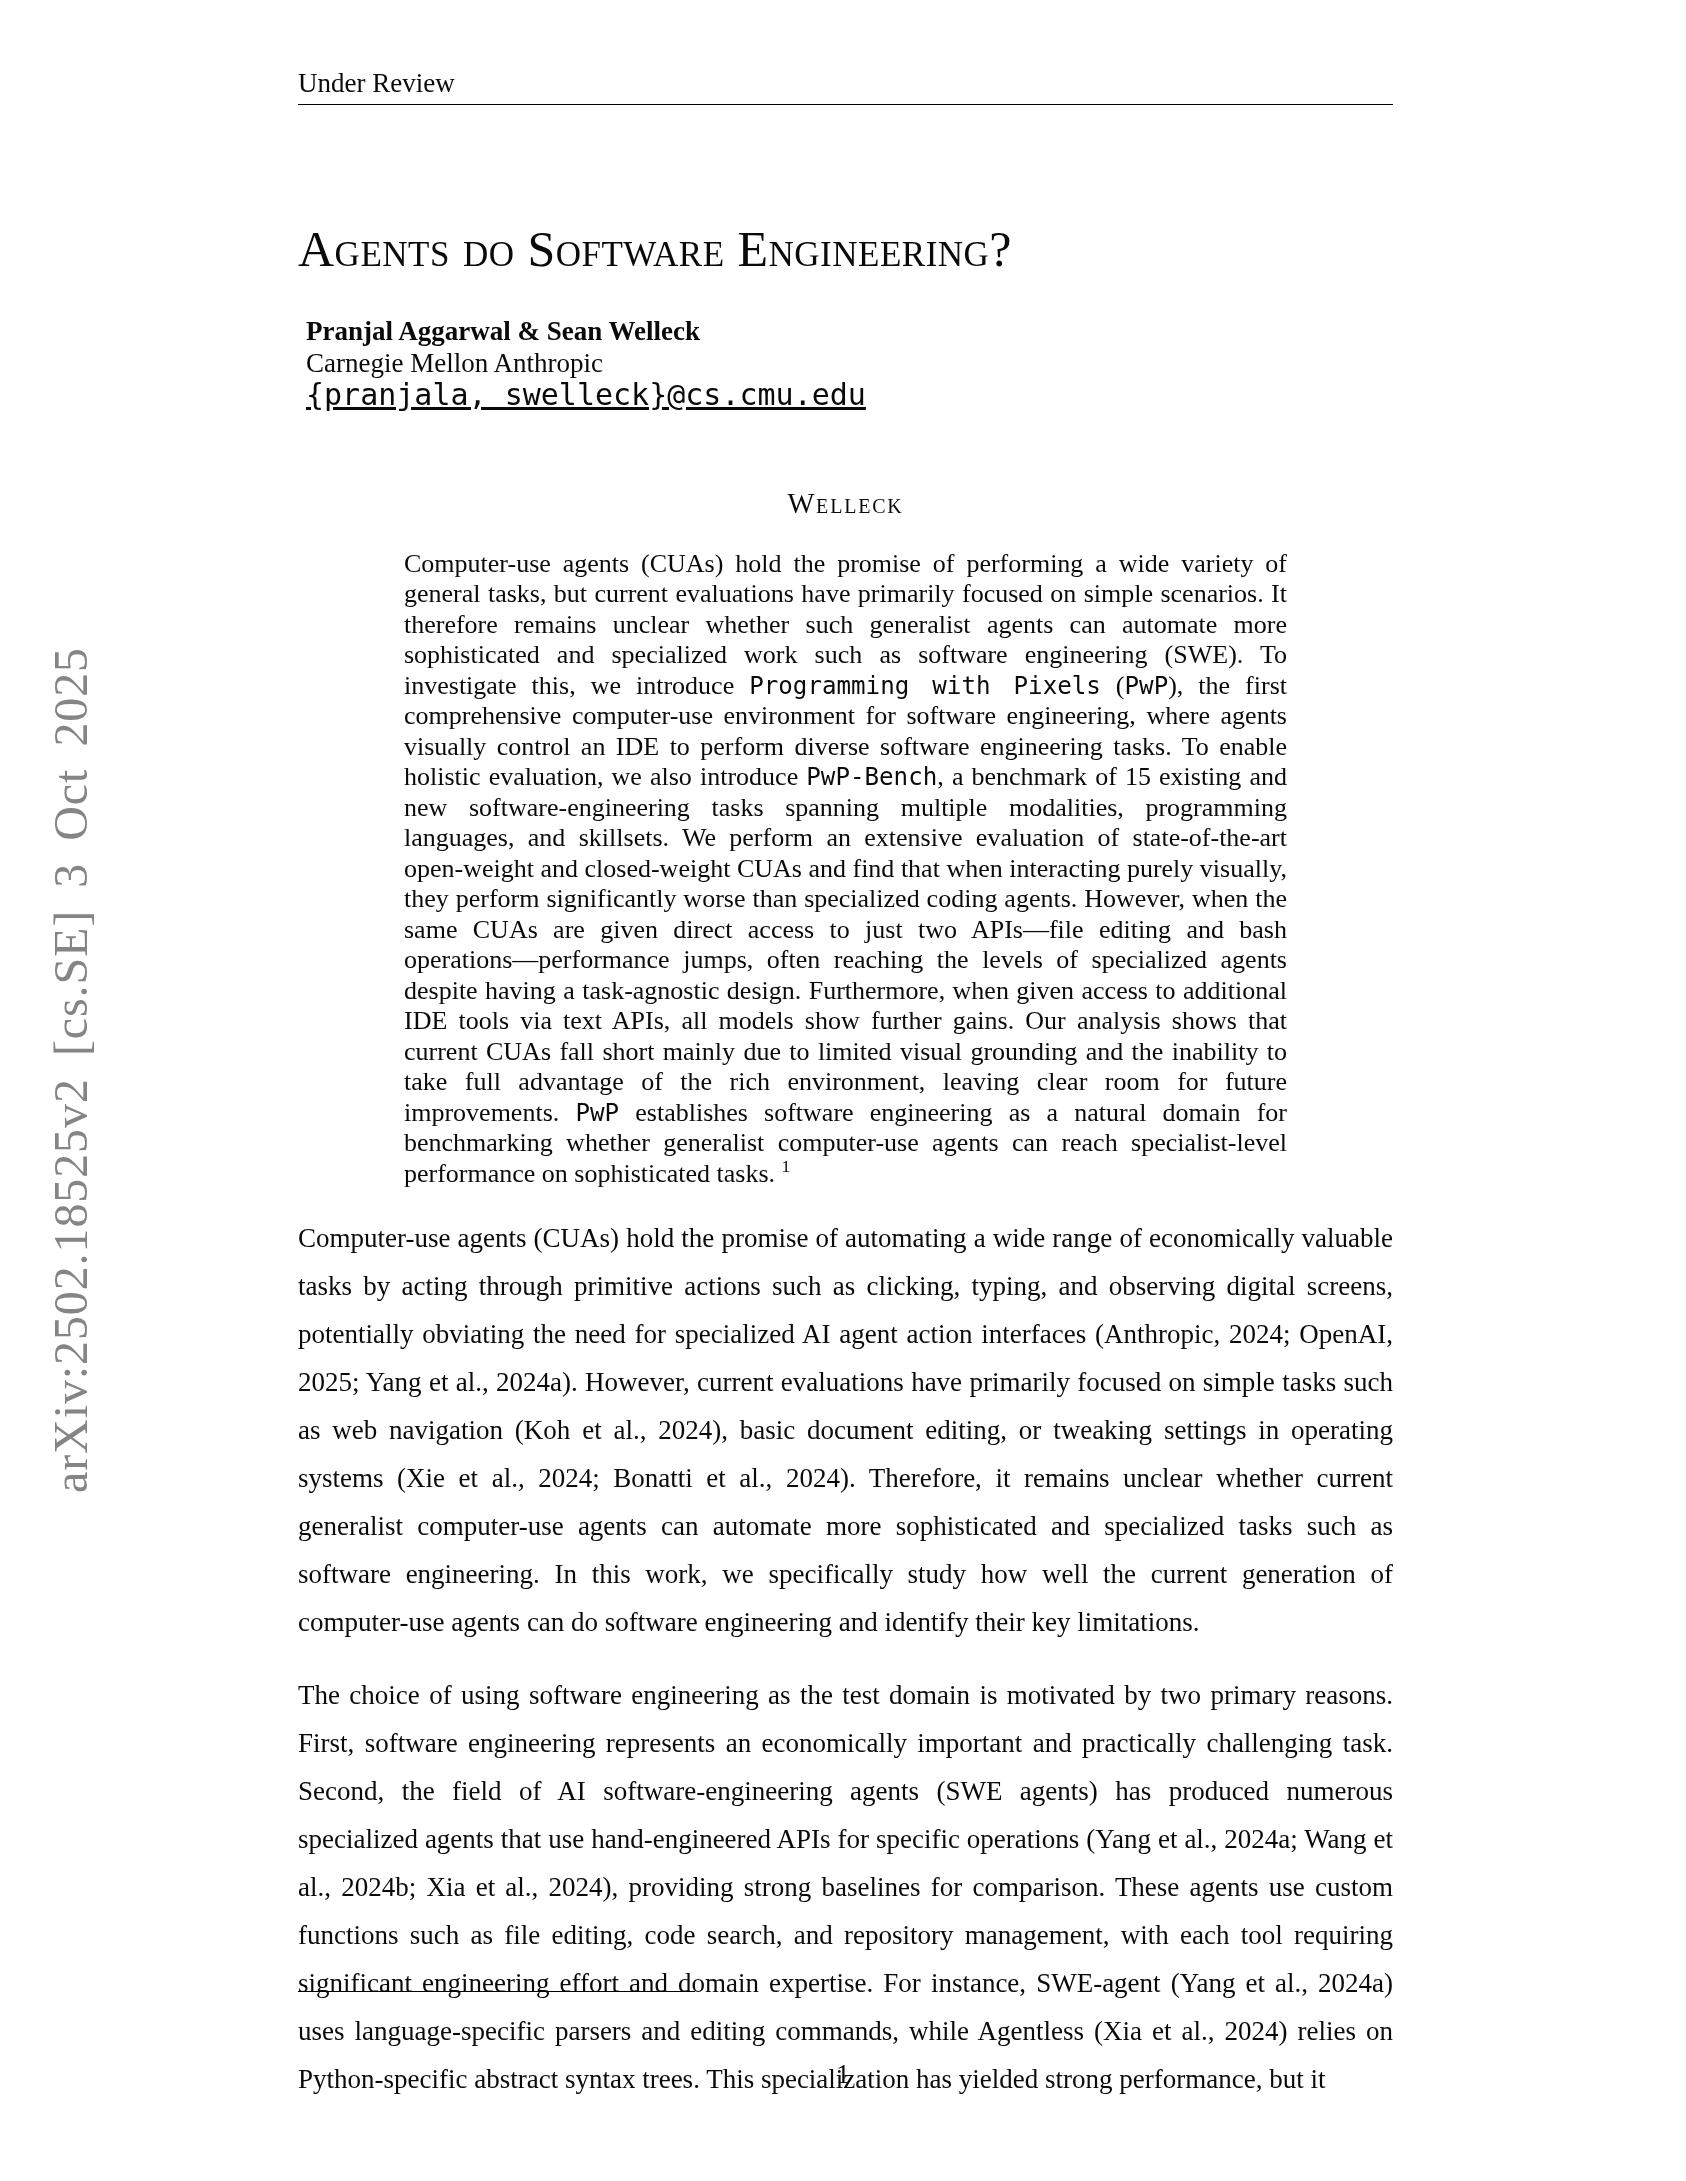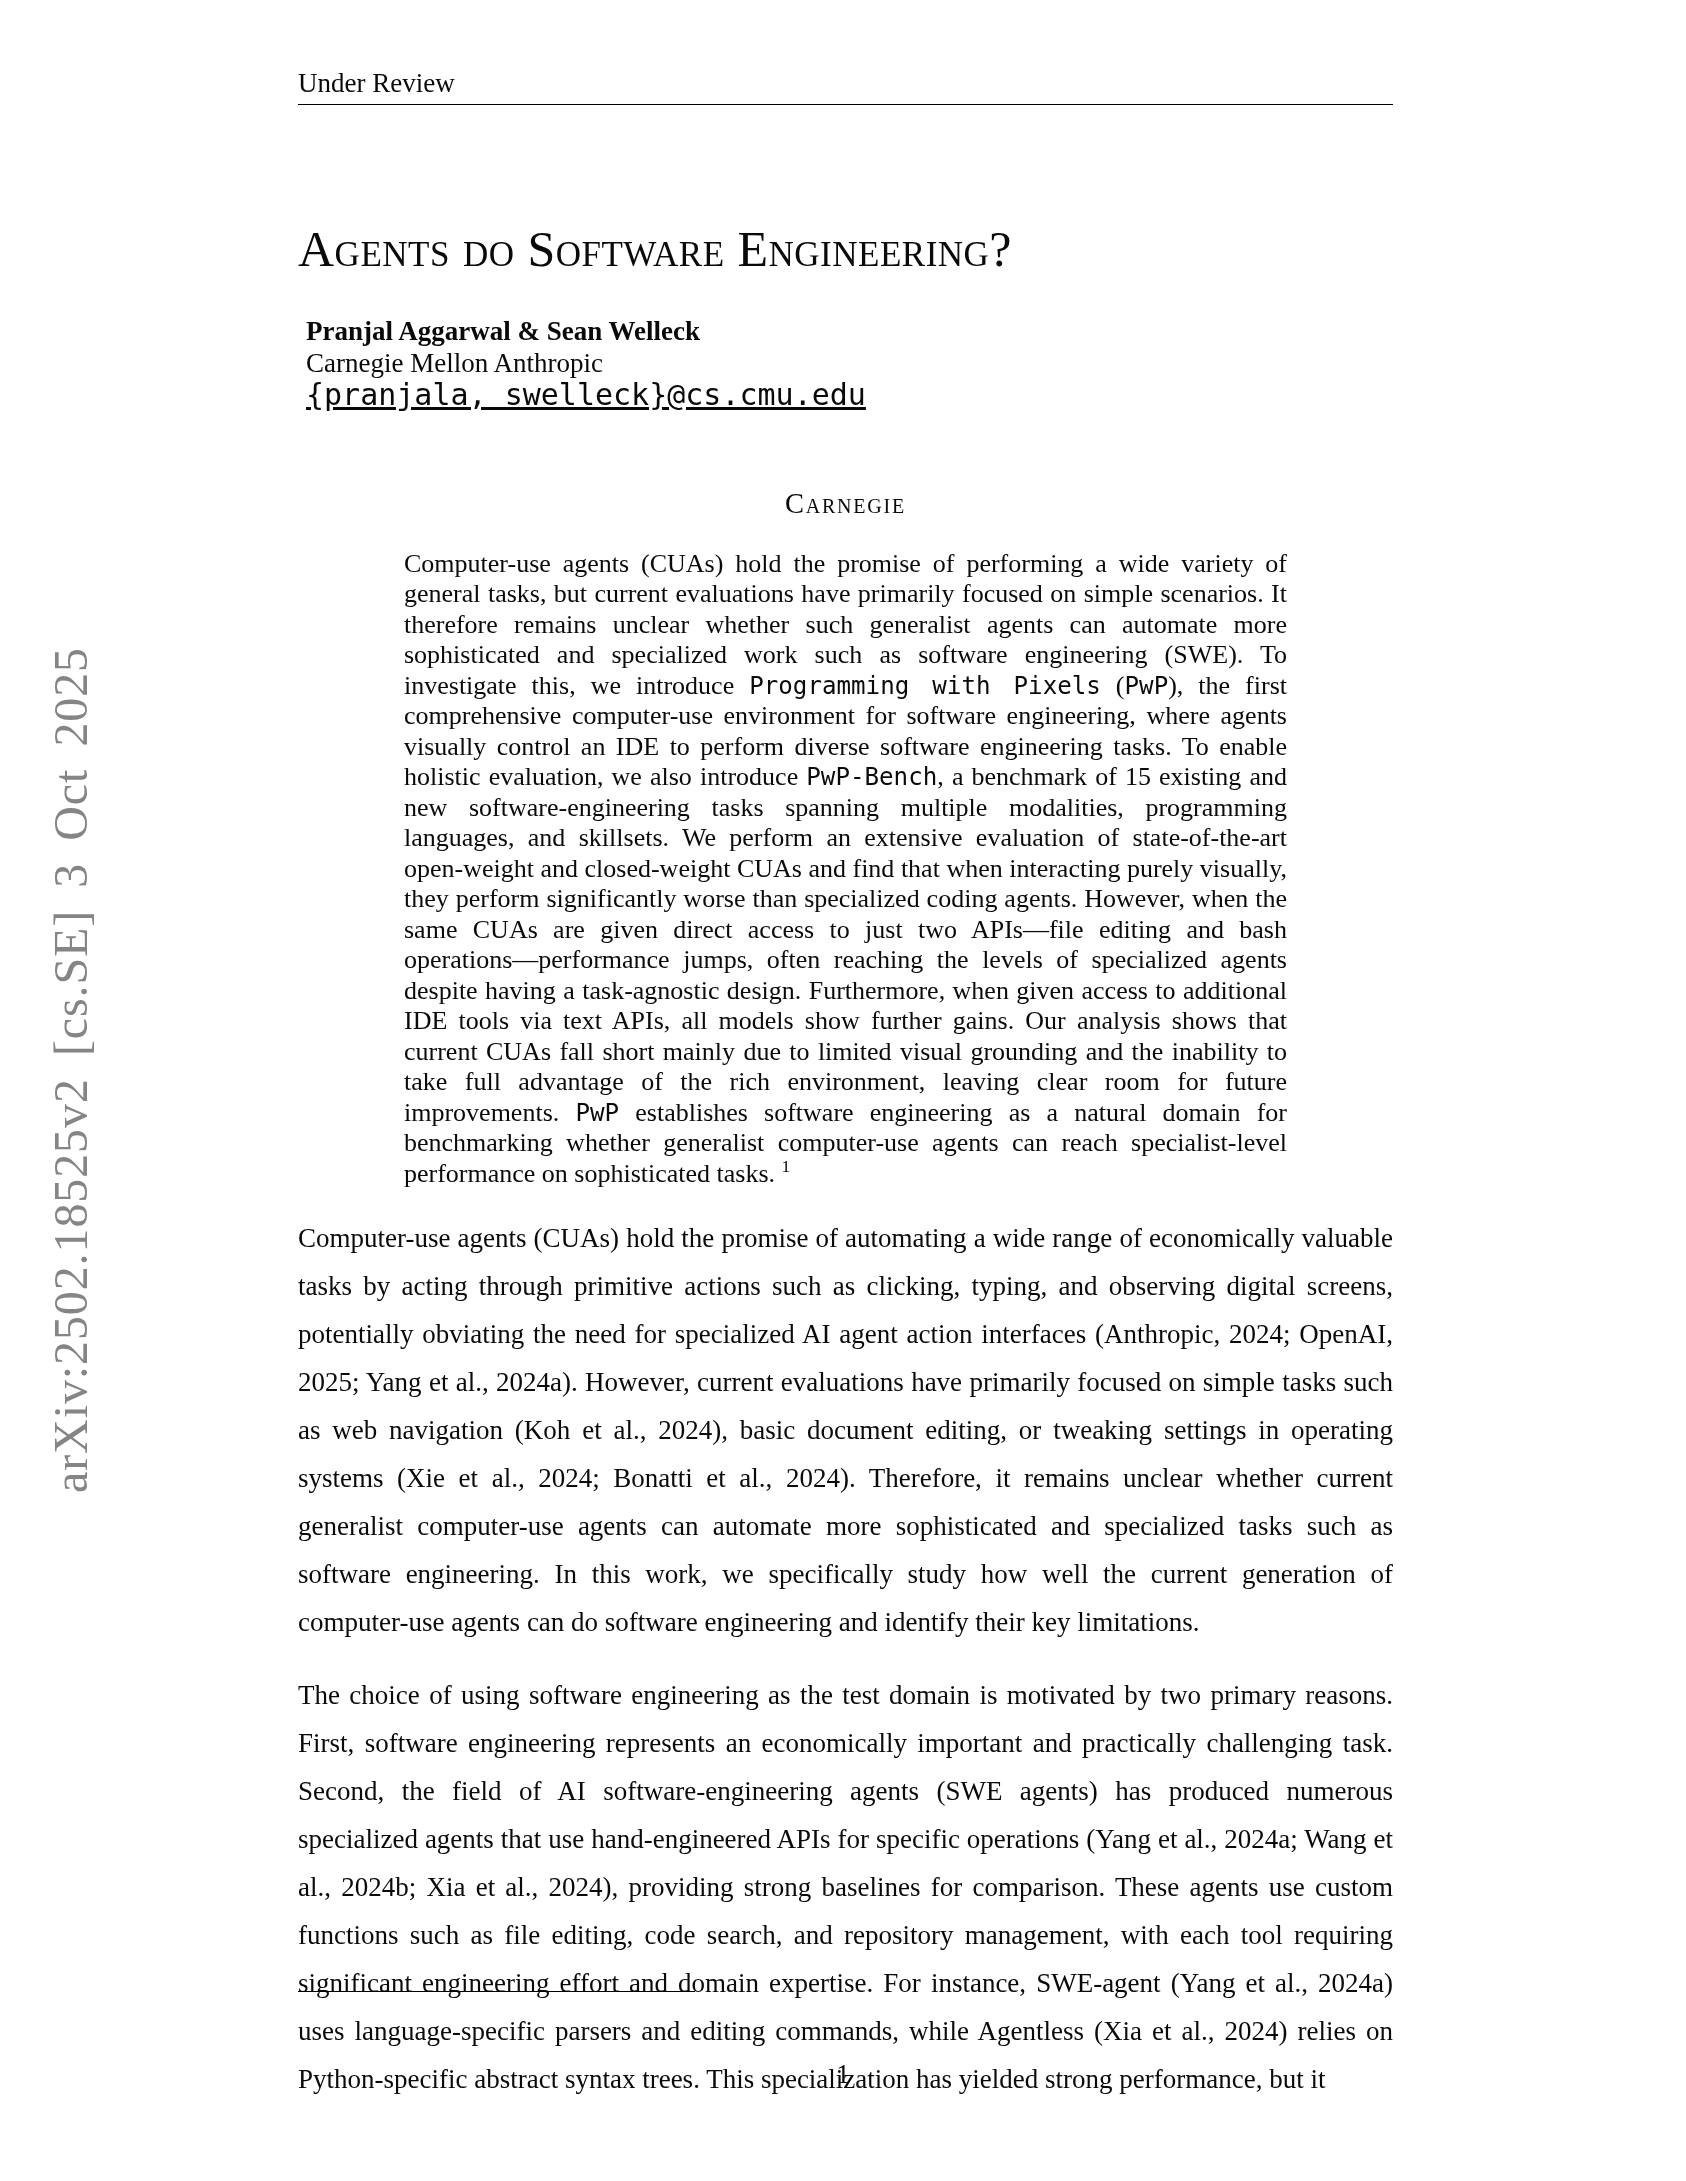--- a/index.html
+++ b/index.html
@@ -125,21 +125,21 @@
   <h1 class="paper-title">
     <span style="display:block">Agents do Software Engineering?</span>
   </h1>
 
   <div class="authors">
     <div class="names">Pranjal Aggarwal &amp; Sean Welleck</div>
     <div>Carnegie Mellon Anthropic</div>
     <div class="email mono">{pranjala, swelleck}@cs.cmu.edu</div>
   </div>
 
-  <h2 class="abstract-heading">Carnegie</h2>
+  <h2 class="abstract-heading">Welleck</h2>
 
   <p class="abstract-body"><span>Computer-use agents (CUAs) hold the promise of performing a wide variety of general tasks, but current evaluations have primarily focused on simple scenarios. It therefore remains unclear whether such generalist agents can automate more sophisticated and specialized work such as software engineering (SWE). To investigate this, we introduce </span><span class="mono">Programming with Pixels</span><span> (</span><span class="mono">PwP</span><span>), the first comprehensive computer-use environment for software engineering, where agents visually control an IDE to perform diverse software engineering tasks. To enable holistic evaluation, we also introduce </span><span class="mono">PwP-Bench</span><span>, a benchmark of 15 existing and new software-engineering tasks spanning multiple modalities, programming languages, and skillsets. We perform an extensive evaluation of state-of-the-art open-weight and closed-weight CUAs and find that when interacting purely visually, they perform significantly worse than specialized coding agents. However, when the same CUAs are given direct access to just two APIs—file editing and bash operations—performance jumps, often reaching the levels of specialized agents despite having a task-agnostic design. Furthermore, when given access to additional IDE tools via text APIs, all models show further gains. Our analysis shows that current CUAs fall short mainly due to limited visual grounding and the inability to take full advantage of the rich environment, leaving clear room for future improvements. </span><span class="mono">PwP</span><span> establishes software engineering as a natural domain for benchmarking whether generalist computer-use agents can reach specialist-level performance on sophisticated tasks. </span><sup>1</sup></p>
 
 
   <p class="body-paragraph"><span>Computer-use agents (CUAs) hold the promise of automating a wide range of economically valuable tasks by acting through primitive actions such as clicking, typing, and observing digital screens, potentially obviating the need for specialized AI agent action interfaces (Anthropic, 2024; OpenAI, 2025; Yang et al., 2024a). However, current evaluations have primarily focused on simple tasks such as web navigation (Koh et al., 2024), basic document editing, or tweaking settings in operating systems (Xie et al., 2024; Bonatti et al., 2024). Therefore, it remains unclear whether current generalist computer-use agents can automate more sophisticated and specialized tasks such as software engineering. In this work, we specifically study how well the current generation of computer-use agents can do software engineering and identify their key limitations.</span></p>
 
   <p class="body-paragraph"><span>The choice of using software engineering as the test domain is motivated by two primary reasons. First, software engineering represents an economically important and practically challenging task. Second, the field of AI software-engineering agents (SWE agents) has produced numerous specialized agents that use hand-engineered APIs for specific operations (Yang et al., 2024a; Wang et al., 2024b; Xia et al., 2024), providing strong baselines for comparison. These agents use custom functions such as file editing, code search, and repository management, with each tool requiring significant engineering effort and domain expertise. For instance, SWE-agent (Yang et al., 2024a) uses language-specific parsers and editing commands, while Agentless (Xia et al., 2024) relies on Python-specific abstract syntax trees. This specialization has yielded strong performance, but it</span></p>
 
 </div>
 

